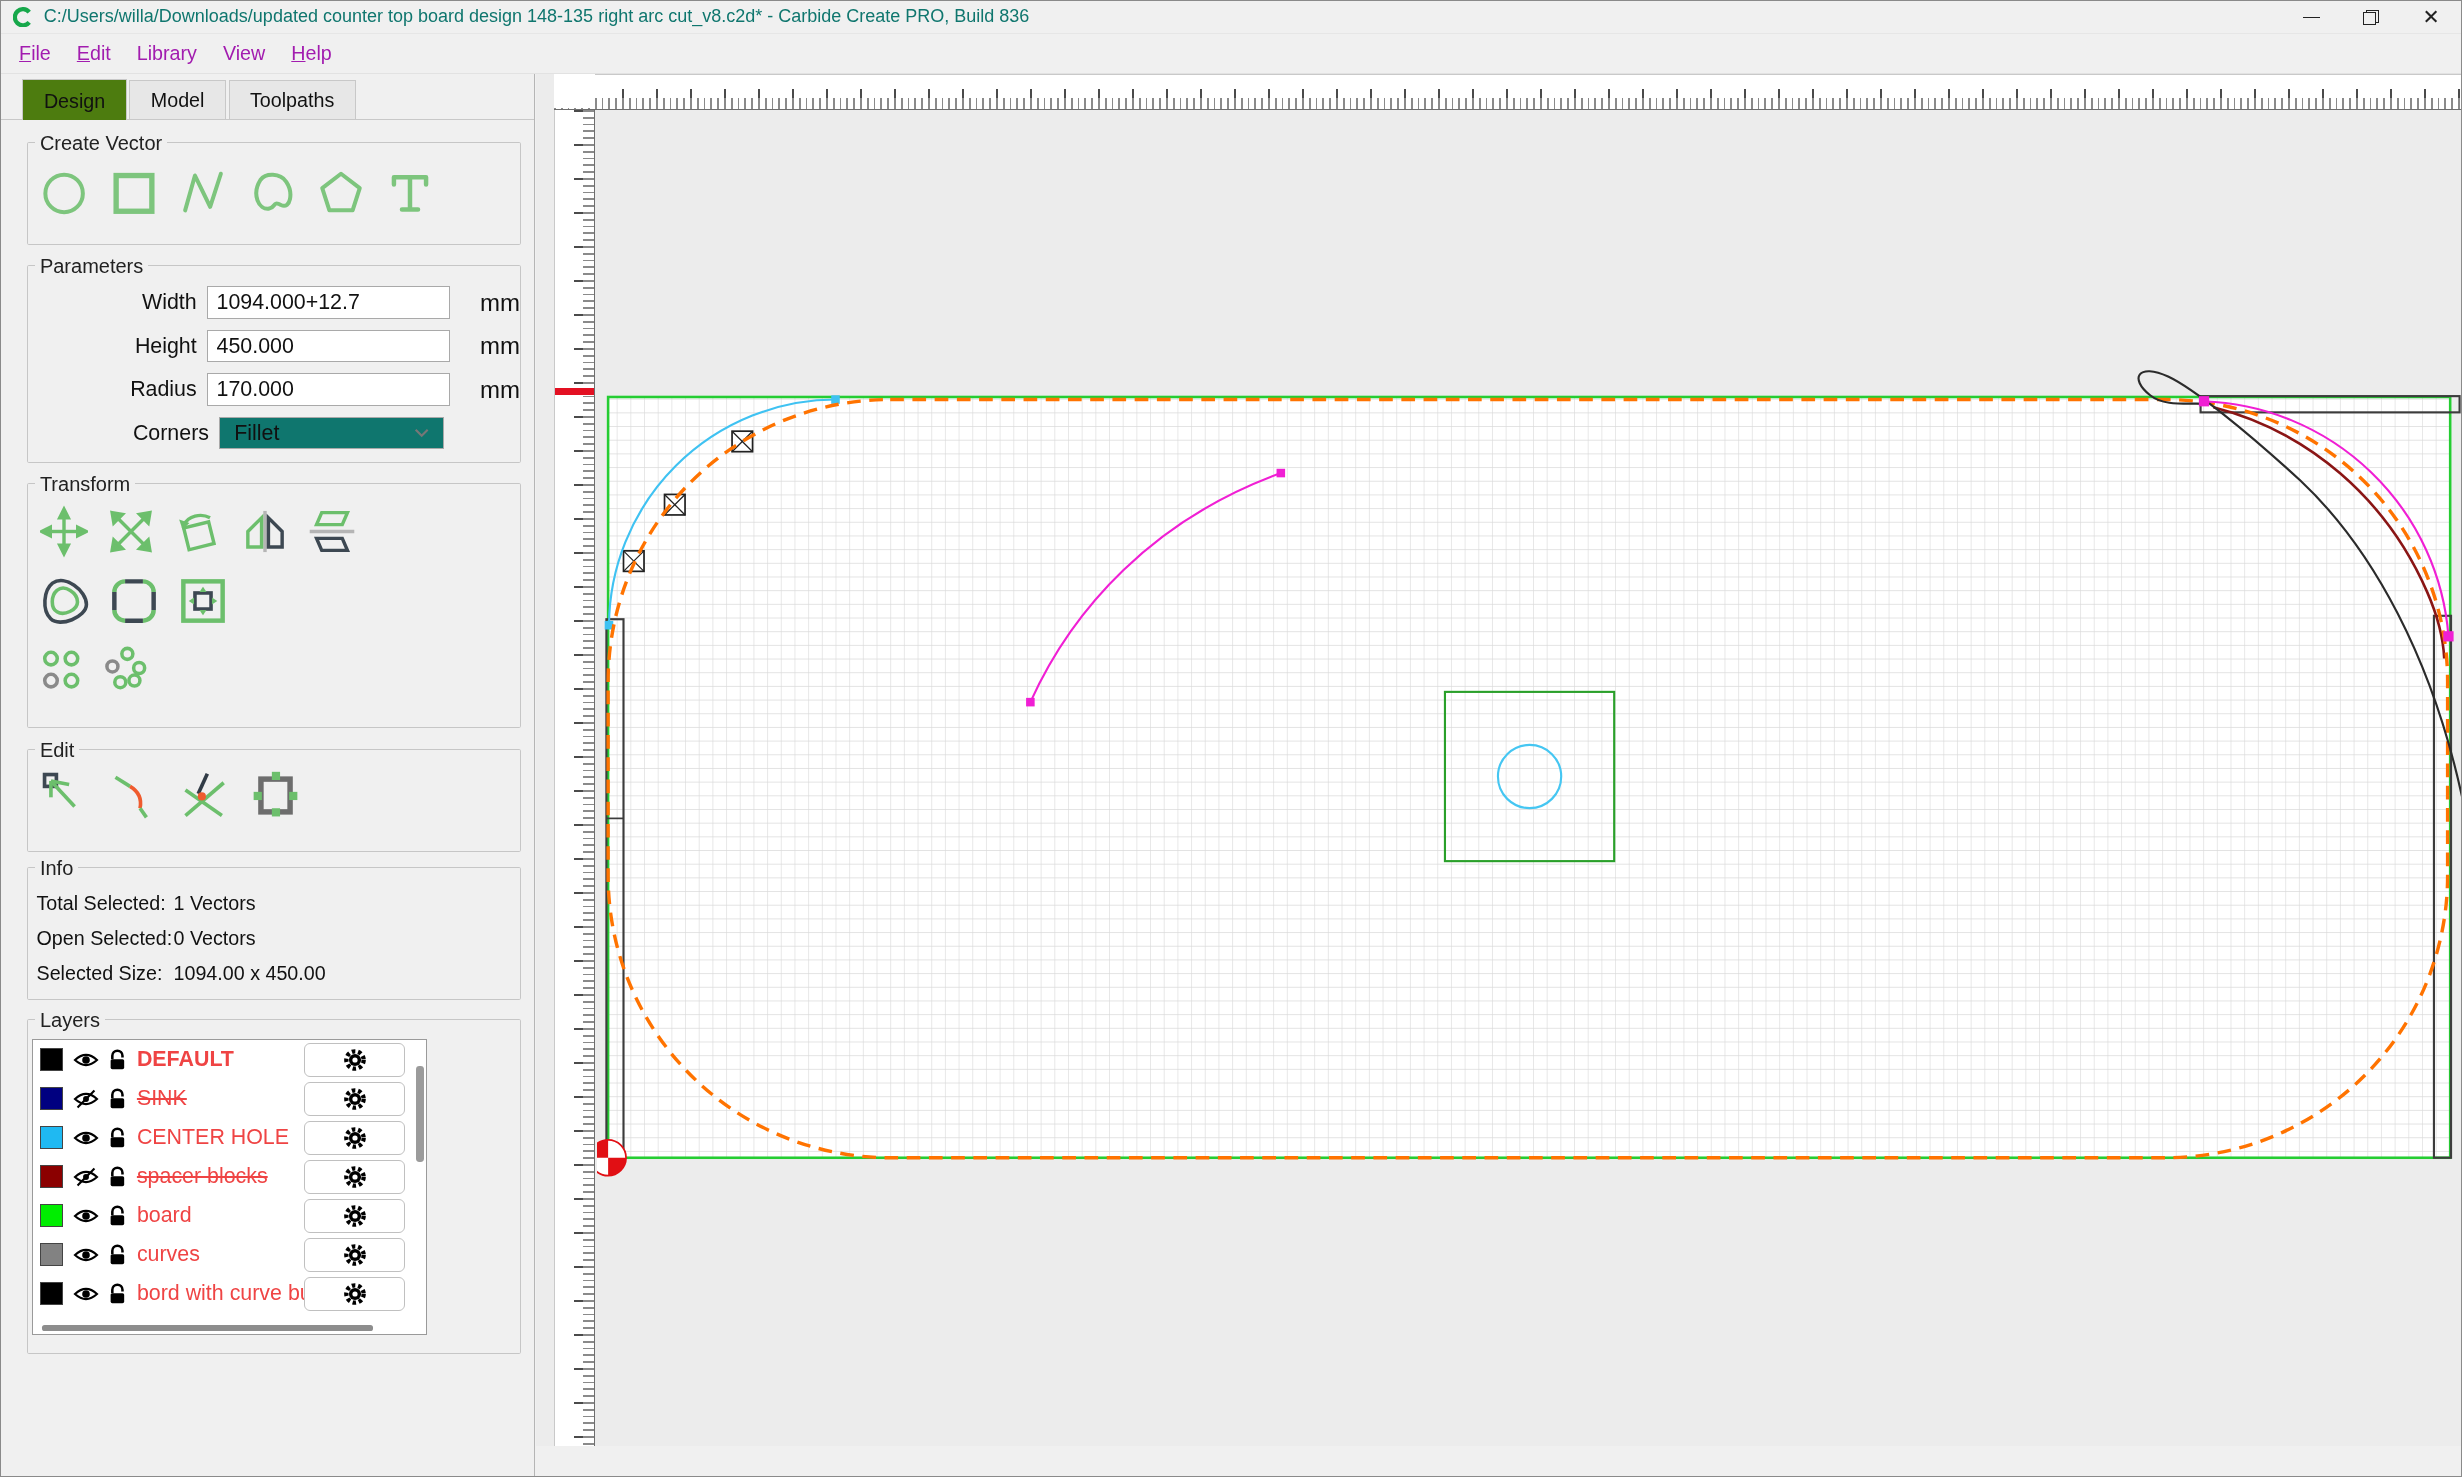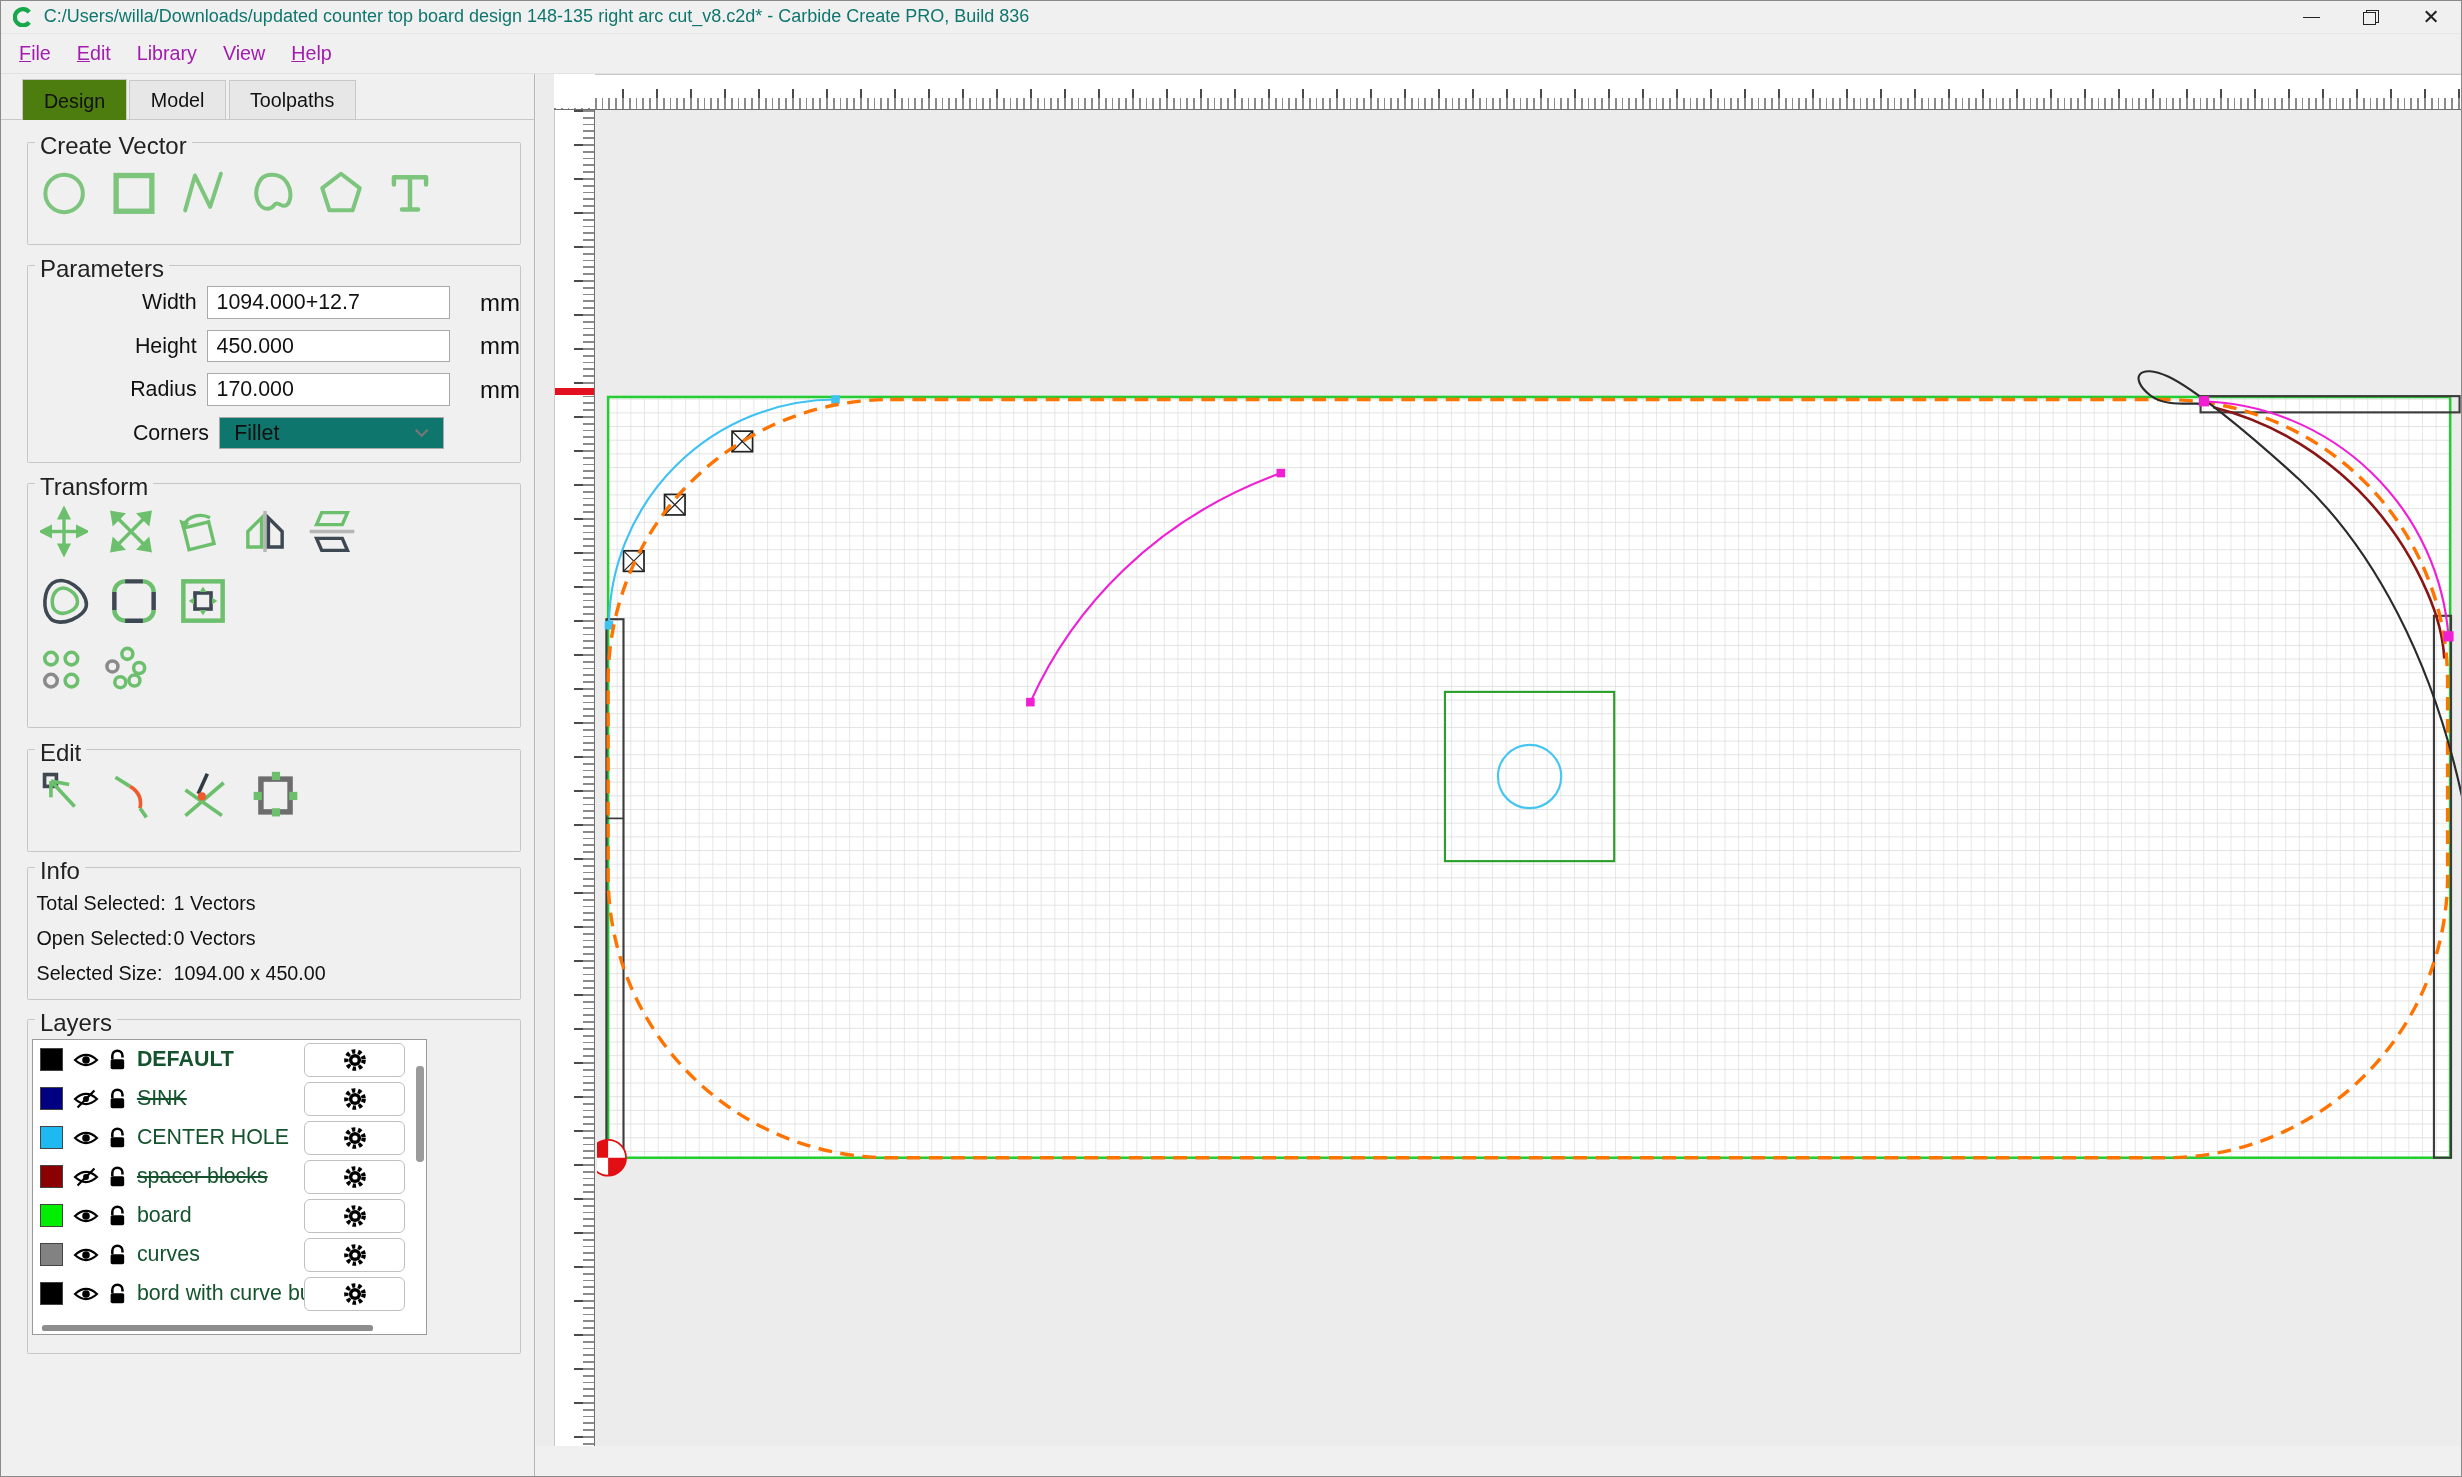--- a/index.html
+++ b/index.html
@@ -23,21 +23,21 @@
   .menu-item { display:inline-block; font-size:19.7px; color:#a21caf; padding:5.1px 13px; }
   .mnemonic::first-letter { text-decoration:underline; }
 
   
   #leftpanel { position:absolute; left:0; top:73px; width:534px; bottom:0; background:#f0f0f0; border-right:0.9px solid #b5b5b5; }
   #tabs { position:absolute; left:0; top:4.3px; width:100%; height:42px; display:flex; align-items:flex-end; padding-left:21.4px; border-bottom:0.9px solid #c8c8c8; }
   .tab { font-size:19.7px; color:#111; padding:7.7px 20.5px; border:0.9px solid #c8c8c8; border-bottom:none; background:#e7e7e7; margin-right:2.6px; position:relative; }
   .tab.active { background:#4d7c0f; top:0.9px; padding-top:9.4px; }
 
   .group { position:absolute; left:26px; width:494px; border:0.9px solid #c6c6c6; border-radius:1.7px; }
-  .glabel { position:absolute; top:-11px; left:6.8px; background:#f0f0f0; padding:0 5.1px; font-size:24px; color:#222; }
+  .glabel { position:absolute; top:-11px; left:6.8px; background:#f0f0f0; padding:0 5.1px; font-size:20px; color:#222; }
 
   #g-create   { top:68px;   height:103px; }
   #g-params   { top:191px;  height:198px; }
   #g-transform{ top:409px;  height:245px; }
   #g-edit     { top:675px;  height:103px; }
   #g-info     { top:793px;  height:133px; }
   #g-layers   { top:945px; height:335px; }
 
   .icon-row { display:flex; align-items:center; gap:19px; padding:24px 0 0 12px; }
   .tool { display:inline-flex; }
@@ -54,21 +54,21 @@
   #g-info { padding:24px 0 0 8.5px; }
   .info-row { display:flex; font-size:19.7px; color:#111; margin-bottom:12px; }
   .info-label { width:137px; }
   .info-value { }
 
   
   #layer-list { position:absolute; left:4.3px; top:19px; width:395px; height:296px; background:#fff; border:0.9px solid #9a9a9a; overflow:hidden; }
   .layer-row { display:flex; align-items:center; height:39px; padding-left:6.8px; position:relative; }
   .swatch { width:23px; height:23px; border:0.9px solid #444; margin-right:10.3px; flex:none; }
   .eye-wrap, .lock-wrap { margin-right:8.5px; flex:none; display:flex; }
-  .layer-name { font-size:21.4px; color:#14532d; white-space:nowrap; }
+  .layer-name { font-size:21.4px; color:#ef4444; white-space:nowrap; }
   .gear-btn { position:absolute; left:271px; top:2.6px; width:101px; height:34px; background:#fff; border:0.9px solid #c0c0c0; border-radius:6px; display:flex; align-items:center; justify-content:center; }
   #v-scroll { position:absolute; right:2.6px; top:26px; width:7.7px; height:96px; background:#9b9b9b; border-radius:3.4px; }
   #h-scroll { position:absolute; left:8.5px; bottom:3.4px; width:331px; height:6px; background:#8d8d8d; border-radius:2.6px; }
 
   
   #canvas-area { position:absolute; left:535px; top:73px; right:0; bottom:0; background:#ececec; }
   #ruler-top { position:absolute; left:18px; top:0; right:0; height:36px;
     background-color:#fff;
     background-image:
       repeating-linear-gradient(90deg,#8a8a8a 0 1.7px,transparent 1.7px 6.8px),

